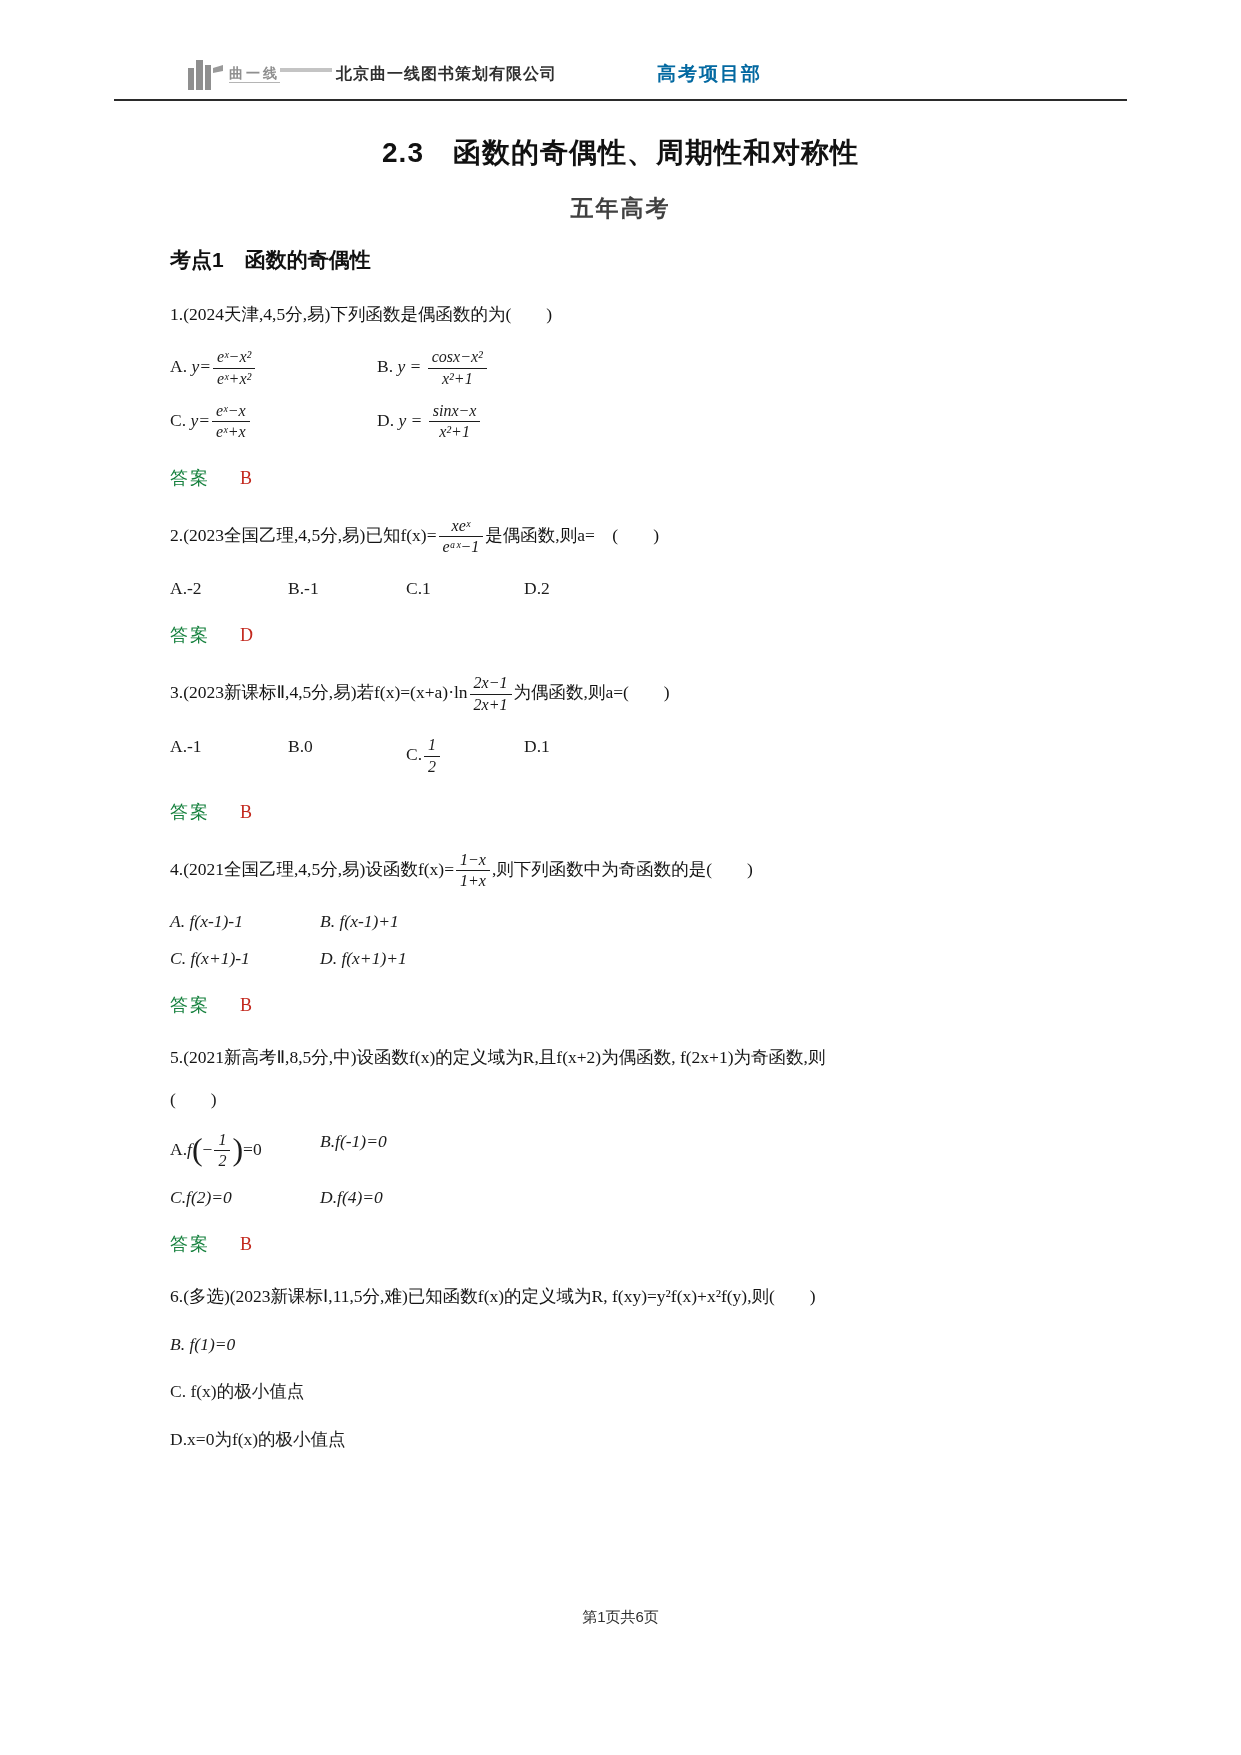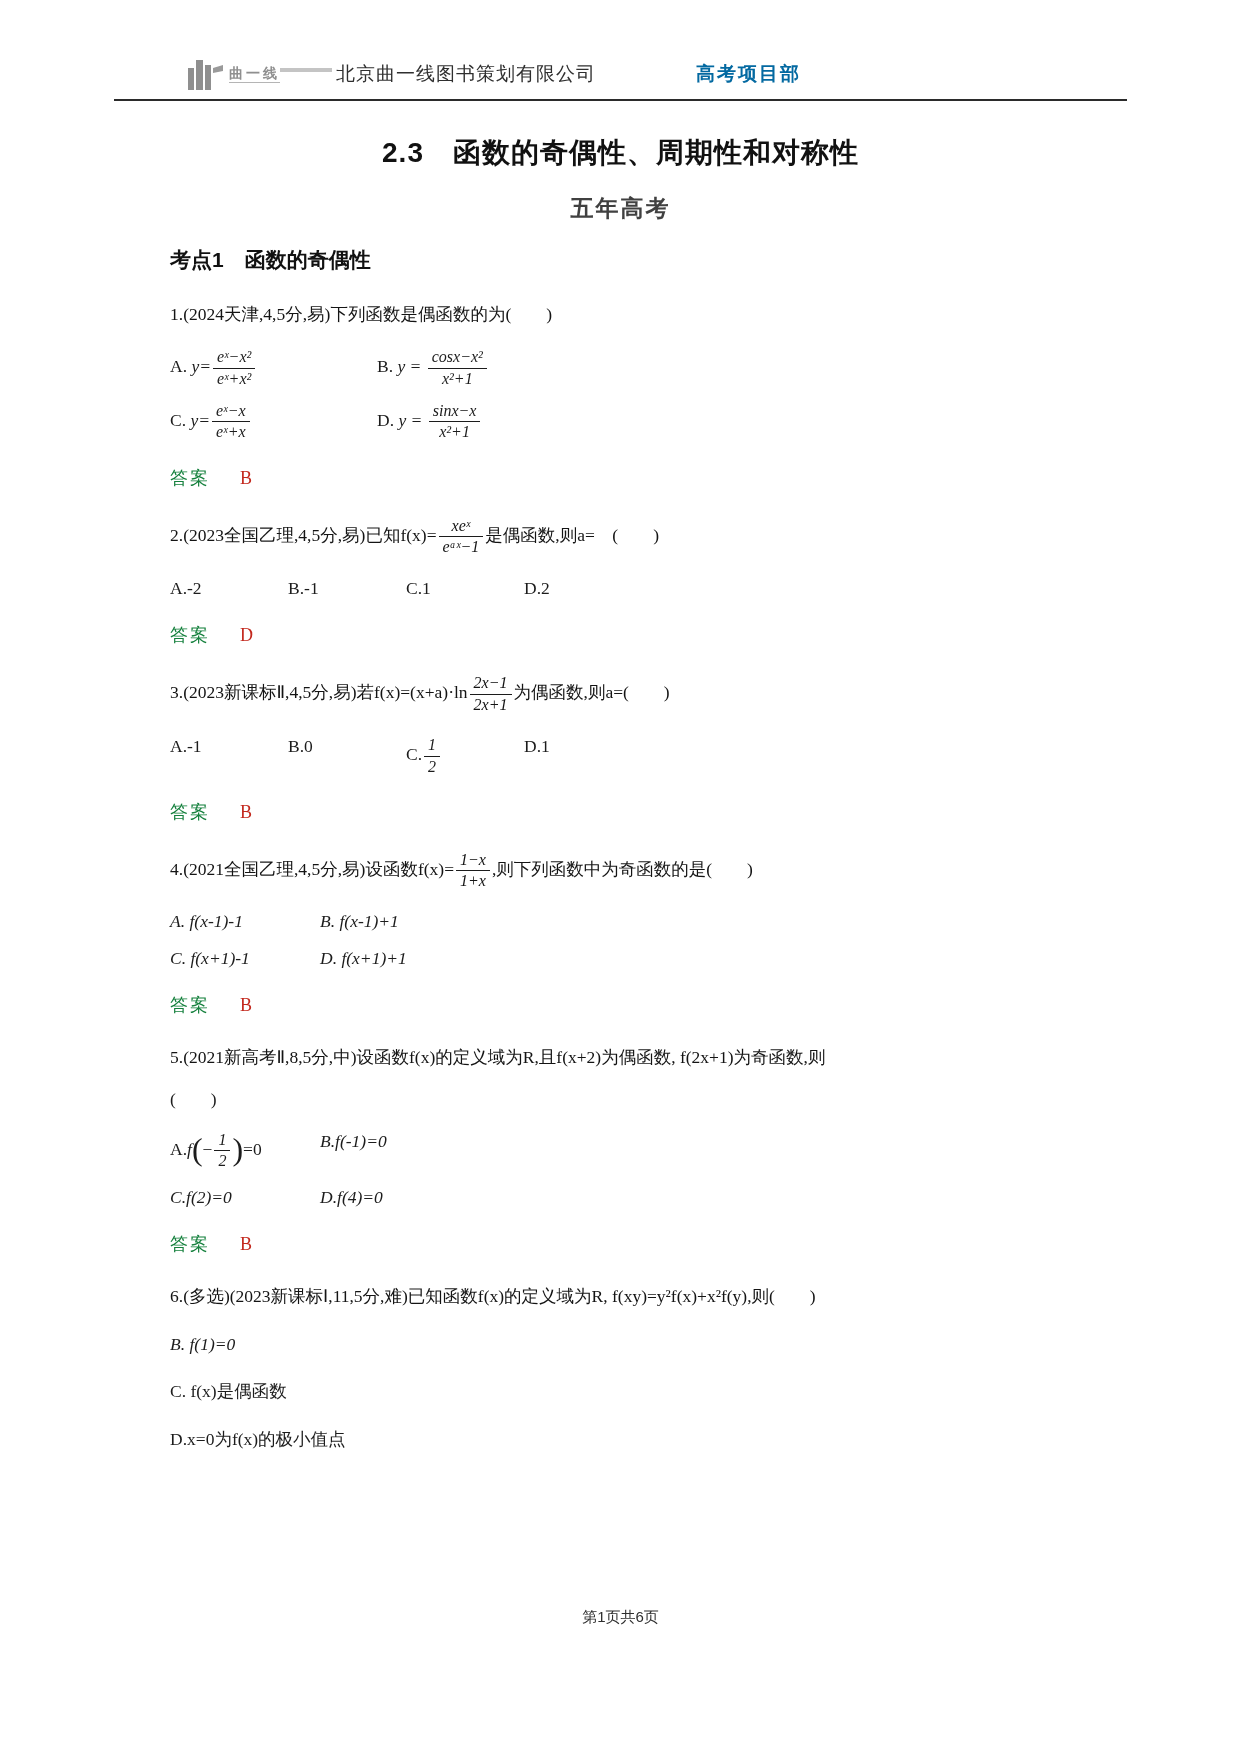--- a/index.html
+++ b/index.html
@@ -17,22 +17,22 @@
   }
   .header-inner { display:flex; align-items:center; margin-left:72px; }
   .logo { display:flex; align-items:center; }
   .logo-txt { display:flex; flex-direction:row; margin-left:5px; margin-right:4px; }
   .logo-brand {
     font-family:"Liberation Sans", sans-serif; font-size:14px; color:#8f8f8f;
     font-weight:bold; letter-spacing:3px; line-height:1; border-bottom:1px solid #b5b5b5; padding-bottom:2px;
   }
   .logo-sub { width:52px; height:4px; background:#c4c4c4; margin-top:2px; }
   .company {
-    font-family:"Liberation Sans", sans-serif; font-weight:normal;
-    font-size:19px; color:#2f2f2f; letter-spacing:1px;
+    font-family:"Liberation Sans", sans-serif; font-weight:bold;
+    font-size:16px; color:#2f2f2f; letter-spacing:1px;
   }
   .dept {
     font-family:"Liberation Sans", sans-serif; font-weight:bold;
     font-size:19px; color:#0369a1; margin-left:100px; letter-spacing:2px;
   }
   
   .title {
     text-align:center; margin-top:33px;
     font-family:"Liberation Sans", sans-serif; font-weight:bold;
     font-size:28px; color:#111; letter-spacing:1px;
@@ -191,21 +191,21 @@
         <span class="mi">D.f(4)=0</span>
       </div>
       <p class="answer">
         <span class="ans-label">答案</span><span class="ans-val">B</span>
       </p>
     </div>
 
     <div class="opt-stack">
       <p class="stem">6.(多选)(2023新课标Ⅰ,11,5分,难)已知函数f(x)的定义域为R, f(xy)=y²f(x)+x²f(y),则(　　)</p>
       <span class="opt mi">B. f(1)=0</span>
-      <span class="opt">C. f(x)是偶函数</span>
+      <span class="opt">C. f(x)的极小值点</span>
       <span class="opt">D.x=0为f(x)的极小值点</span>
     </div>
 
   </div>
 
   <div class="footer">第1页共6页</div>
 
 </div>
 
 </body></html>

